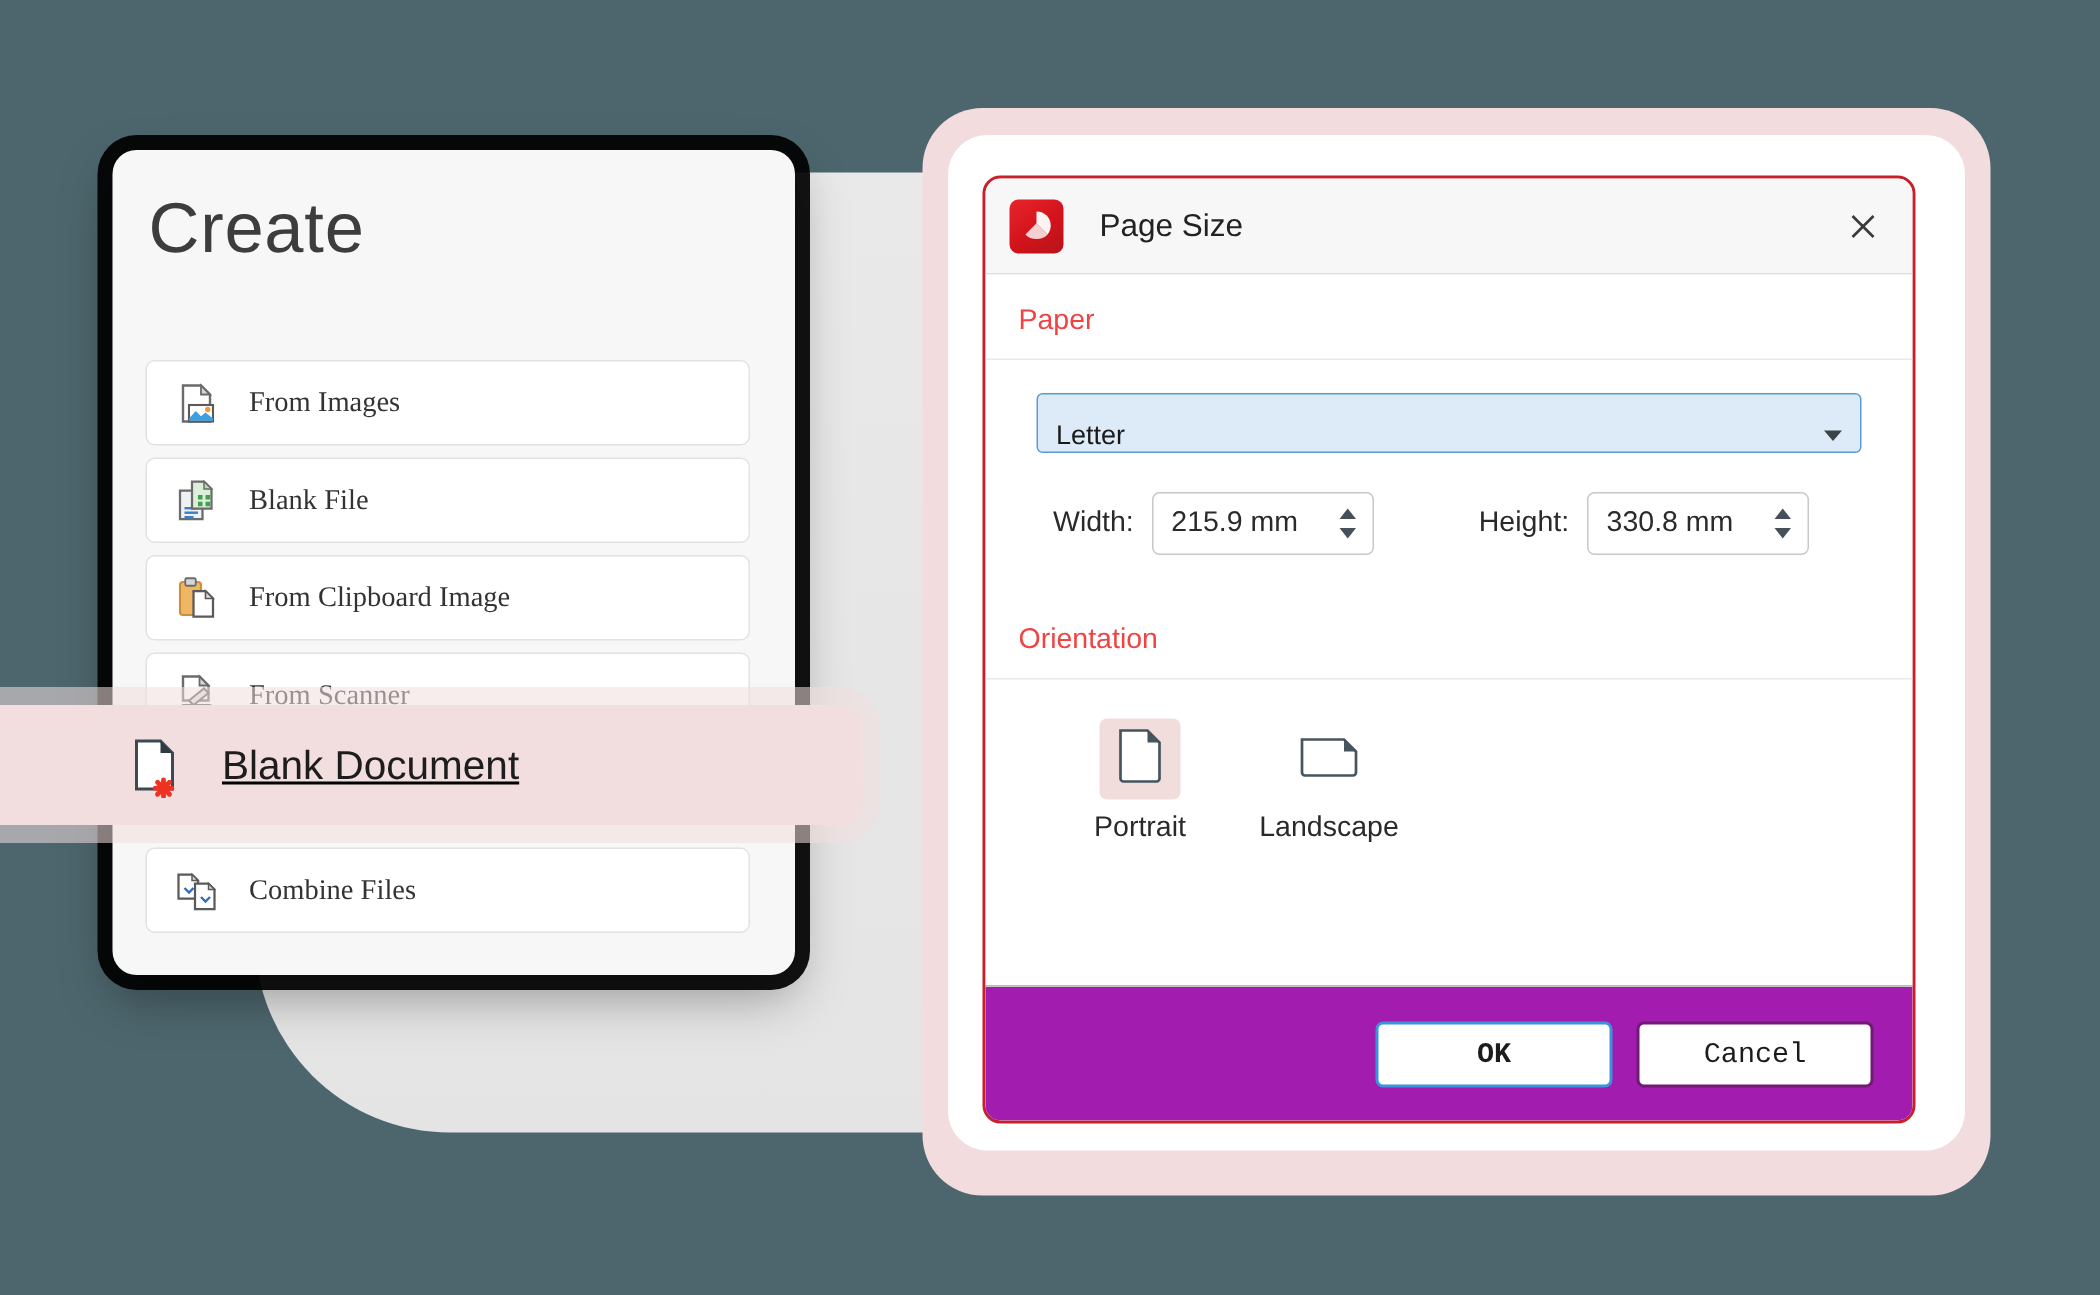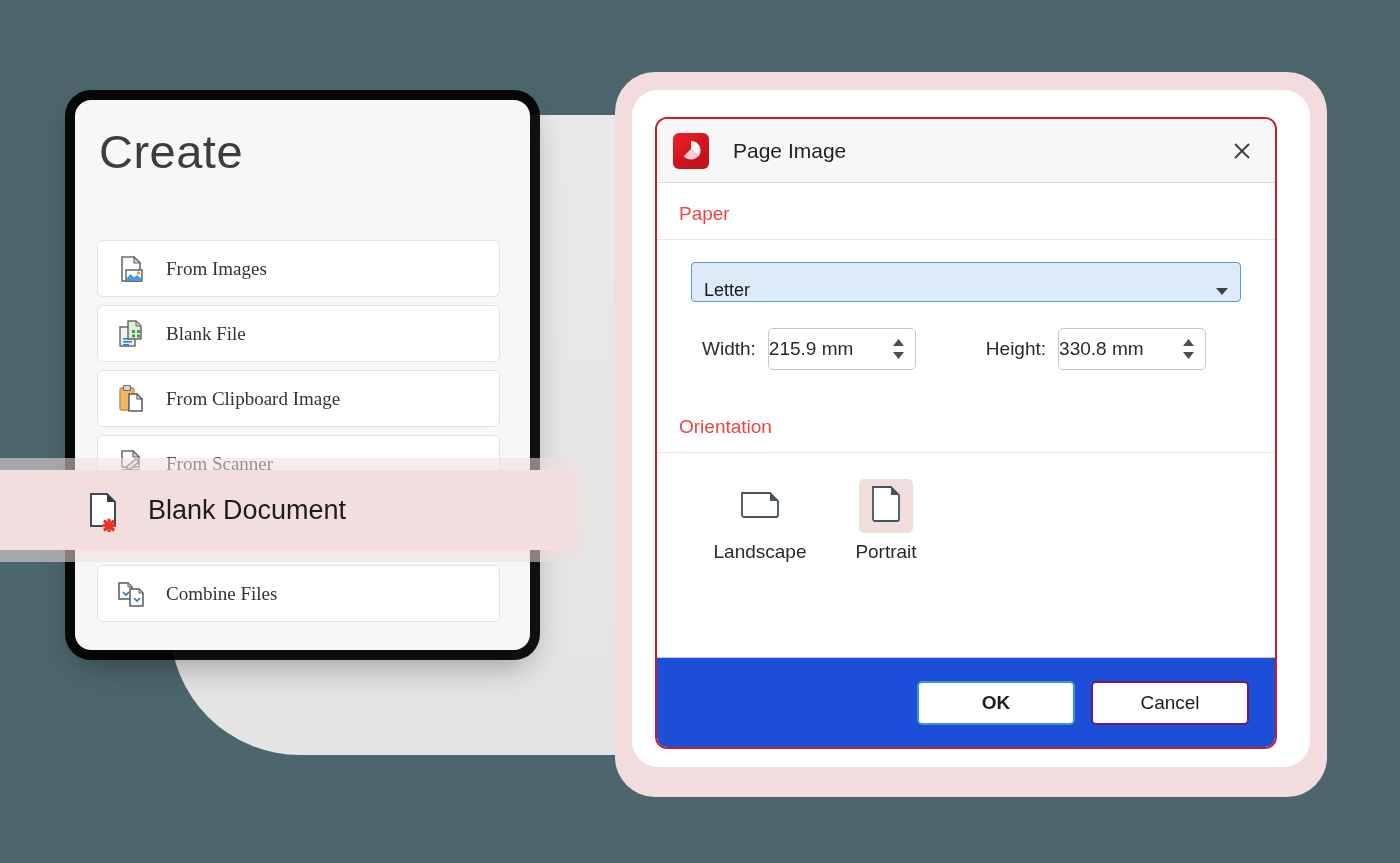--- a/index.html
+++ b/index.html
@@ -77,20 +77,21 @@
     border-radius: 14px;
     box-shadow: 0 0 0 12px rgba(242,222,223,0.55);
   }
   .blank-row {
     position: absolute;
     left: 0px; top: 470px;
     width: 575px; height: 80px;
     display: flex; align-items: center;
     padding-left: 82px;
     cursor: pointer;
+    text-decoration: underline;
   }
   .blank-row .bl-label {
     font-size: 27px;
     color: #1d1d1d;
     margin-left: 22px;
   }
 
   
   .dialog-halo {
     position: absolute;
@@ -181,21 +182,21 @@
     padding-left: 45px;
   }
   .dim-label { font-size: 19px; color: #2a2a2a; }
   .spinner {
     margin-left: 12px;
     width: 148px; height: 42px;
     border: 1px solid #c8c8c8;
     border-radius: 5px;
     background: #fff;
     display: flex; align-items: center;
-    padding-left: 0;
+    padding-left: 12px;
     cursor: text;
   }
   .spin-value { font-size: 19px; color: #2a2a2a; }
   .spin-arrows {
     margin-left: auto; margin-right: 10px;
     display: flex; flex-direction: column;
     gap: 4px;
     cursor: pointer;
   }
   .gap-cell { width: 70px; }
@@ -215,25 +216,26 @@
   .orient-box {
     width: 54px; height: 54px;
     display: flex; align-items: center; justify-content: center;
     border-radius: 5px;
   }
   .orient-box.selected { background: #f2dddd; }
   .orient-label { font-size: 19px; color: #2a2a2a; margin-top: 8px; }
 
   .dlg-footer {
     flex: 0 0 90px;
-    background: #1d4ed8;
+    background: #a21caf;
     border-top: 1px solid #c9c9c9;
     display: flex; align-items: center; justify-content: flex-end;
     padding-right: 26px;
     gap: 16px;
+    font-family: Liberation Mono, monospace;
   }
   .btn {
     width: 158px; height: 44px;
     border-radius: 5px;
     background: #ffffff;
     display: flex; align-items: center; justify-content: center;
     font-size: 19px; font-weight: bold;
     color: #1c1c1c;
     cursor: pointer;
   }
@@ -350,21 +352,21 @@
 
   <div class="dialog">
 
     <div class="titlebar">
       <span class="app-icon">
         <svg width="36" height="36" viewBox="0 0 36 36">
           <path d="M18 8 c5.5 0 9.5 4.2 9.5 9.4 0 2.3-0.8 4.3-2.1 5.9 l-7.4-7.4 z" fill="#ffffff" opacity="0.95"></path>
           <path d="M18 15.9 l7.4 7.4 c-1.8 1.9-4.4 3.1-7.4 3.1 -3 0-5.6-1.2-7.4-3.1 z" fill="#ffffff" opacity="0.8"></path>
         </svg>
       </span>
-      <span class="dialog-title">Page Image</span>
+      <span class="dialog-title">Page Size</span>
       <span class="close-btn">
         <svg width="20" height="20" viewBox="0 0 20 20">
           <line x1="3" y1="3" x2="17" y2="17" stroke="#3a3a3a" stroke-width="1.8"></line>
           <line x1="17" y1="3" x2="3" y2="17" stroke="#3a3a3a" stroke-width="1.8"></line>
         </svg>
       </span>
     </div>
 
     <div class="dlg-body">
 
@@ -406,41 +408,41 @@
                 </svg>
             </span>
           </span>
         </div>
       </div>
 
       <div class="section-head orient-head">Orientation</div>
 
       <div class="orient-row">
         <div class="orient-opt">
+          <span class="orient-box selected">
+            <span>
+              <svg width="30" height="38" viewBox="0 0 30 38">
+                <path d="M2 2 h18 l8 8 v24 a2 2 0 0 1 -2 2 h-22 a2 2 0 0 1 -2 -2 z" fill="#fff" stroke="#46545e" stroke-width="1.8"></path>
+                <path d="M20 2 v8 h8 z" fill="#46545e"></path>
+              </svg>
+            </span>
+          </span>
+          <span class="orient-label">Portrait</span>
+        </div>
+        <div class="orient-opt">
           <span class="orient-box">
             <span>
               <svg width="40" height="30" viewBox="0 0 40 30">
                 <path d="M2 4 h28 l8 8 v14 a2 2 0 0 1 -2 2 h-32 a2 2 0 0 1 -2 -2 z" fill="#fff" stroke="#46545e" stroke-width="1.8"></path>
                 <path d="M30 4 v8 h8 z" fill="#46545e"></path>
               </svg>
             </span>
           </span>
           <span class="orient-label">Landscape</span>
         </div>
-        <div class="orient-opt">
-          <span class="orient-box selected">
-            <span>
-              <svg width="30" height="38" viewBox="0 0 30 38">
-                <path d="M2 2 h18 l8 8 v24 a2 2 0 0 1 -2 2 h-22 a2 2 0 0 1 -2 -2 z" fill="#fff" stroke="#46545e" stroke-width="1.8"></path>
-                <path d="M20 2 v8 h8 z" fill="#46545e"></path>
-              </svg>
-            </span>
-          </span>
-          <span class="orient-label">Portrait</span>
-        </div>
       </div>
     </div>
 
     <div class="dlg-footer">
       <div class="btn primary">OK</div>
       <div class="btn secondary">Cancel</div>
     </div>
   </div>
 
 </div>

